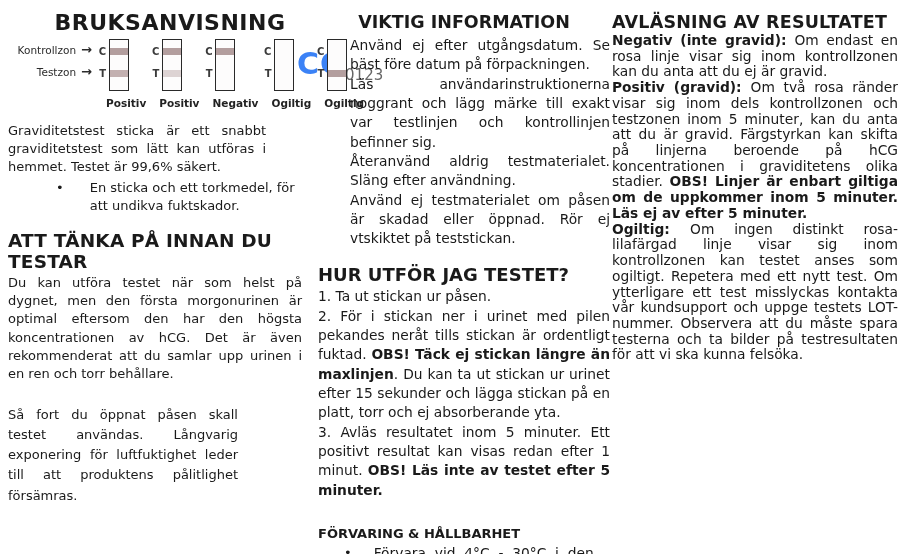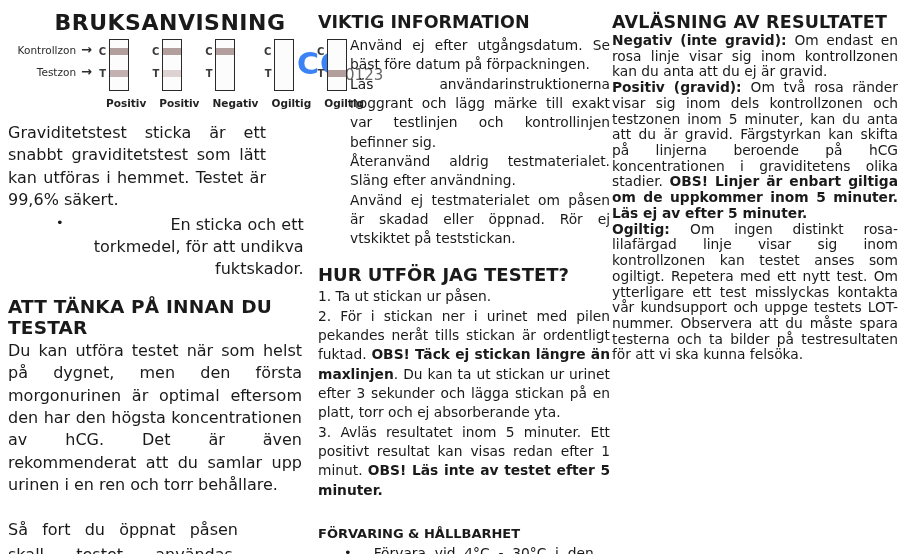--- a/index.html
+++ b/index.html
@@ -32,34 +32,34 @@
   .strip-letters { position:relative; width:13px; height:50px; flex:none; }
   .letter { position:absolute; right:3px; font-size:10px; font-weight:bold; color:#3a3a3a; line-height:1; }
   .letter.lc { top:8px; } .letter.lt { top:30px; }
   .strip-box { width:18px; height:50px; border:1.5px solid #2a2a2a; position:relative; background:#fdfcfc; flex:none; }
   .band { position:absolute; left:0; right:0; height:7px; }
   .band.bc { top:8px; } .band.bt { top:30px; }
   .strip-label { font-size:10.5px; font-weight:bold; color:#222; margin-top:6px; margin-left:10px; text-align:center; }
 
   
   .jt { text-align:justify; }
-  .body-sm { font-size:16px; line-height:1.4; }
+  .body-sm { font-size:13px; line-height:1.4; }
   .intro { margin-top:13px; width:258px; }
   .h-left { font-size:18.5px; font-weight:bold; margin:15px 0 2px; letter-spacing:0.2px; }
   .h-contents { margin-left:14px; }
   .bullet-row { display:flex; margin:2px 0 0; }
   .bullet-left { padding-left:48px; }
   .bullet-dot { flex:none; font-size:13px; line-height:1.4; }
   .bullet-gap-left { width:26px; flex:none; }
-  .bullet-text-left { width:214px;text-align:right; }
+  .bullet-text-left { width:214px; }
   .before-body { width:294px; }
   .open-paras { margin-top:22px; width:230px; line-height:1.55; }
 
   
-  .h-mid-center { font-size:17.5px; font-weight:bold; text-align:left; margin:12px 0 4px; }
+  .h-mid-center { font-size:17.5px; font-weight:bold; text-align:center; margin:12px 0 4px; }
   .info-block { margin-left:32px; width:260px; }
   .info-block .info-para { text-align:justify; }
   .mid-body { font-size:13.8px; line-height:1.4; }
   .h-howto { font-size:18px; font-weight:bold; margin:16px 0 2px; }
   .steps p { margin:0; }
   .h-storage { font-size:13px; font-weight:bold; margin:26px 0 3px; }
   .bullet-mid { padding-left:26px; }
   .bullet-gap-mid { width:22px; flex:none; }
   .bullet-text-mid { width:220px; }
 
@@ -178,21 +178,21 @@
     <div class="info-block mid-body">
         <div class="info-para">Använd ej efter utgångsdatum. Se bäst före datum på förpackningen.</div>
         <div class="info-para">Läs användarinstruktionerna noggrant och lägg märke till exakt var testlinjen och kontrollinjen befinner sig.</div>
         <div class="info-para">Återanvänd aldrig testmaterialet. Släng efter användning.</div>
         <div class="info-para">Använd ej testmaterialet om påsen är skadad eller öppnad. Rör ej vtskiktet på teststickan.</div>
       </div>
 
     <div class="h-howto">HUR UTFÖR JAG TESTET?</div>
     <div class="steps mid-body">
       <p class="jt"><span>1. Ta ut stickan ur påsen.</span></p>
-      <p class="jt"><span>2. För i stickan ner i urinet med pilen pekandes neråt tills stickan är ordentligt fuktad. </span><span class="b">OBS! Täck ej stickan längre än maxlinjen</span><span>. Du kan ta ut stickan ur urinet efter 3 sekunder och lägga stickan på en platt, torr och ej absorberande yta.</span></p>
+      <p class="jt"><span>2. För i stickan ner i urinet med pilen pekandes neråt tills stickan är ordentligt fuktad. </span><span class="b">OBS! Täck ej stickan längre än maxlinjen</span><span>. Du kan ta ut stickan ur urinet efter 15 sekunder och lägga stickan på en platt, torr och ej absorberande yta.</span></p>
       <p class="jt"><span>3. Avläs resultatet inom 5 minuter. Ett positivt resultat kan visas redan efter 1 minut. </span><span class="b">OBS! Läs inte av testet efter 5 minuter.</span></p>
     </div>
 
     <div class="h-storage">FÖRVARING &amp; HÅLLBARHET</div>
     <div class="bullet-row bullet-mid">
       <span class="bullet-dot">•</span>
       <span class="bullet-gap-mid"></span>
       <span class="mid-body jt bullet-text-mid">Förvara vid 4°C - 30°C i den förseglade foliepåsen fram till utgångsdatumet. Frys ej. Förvaras undan direkt solljus, fukt och hetta.</span>
     </div>
   </div>

